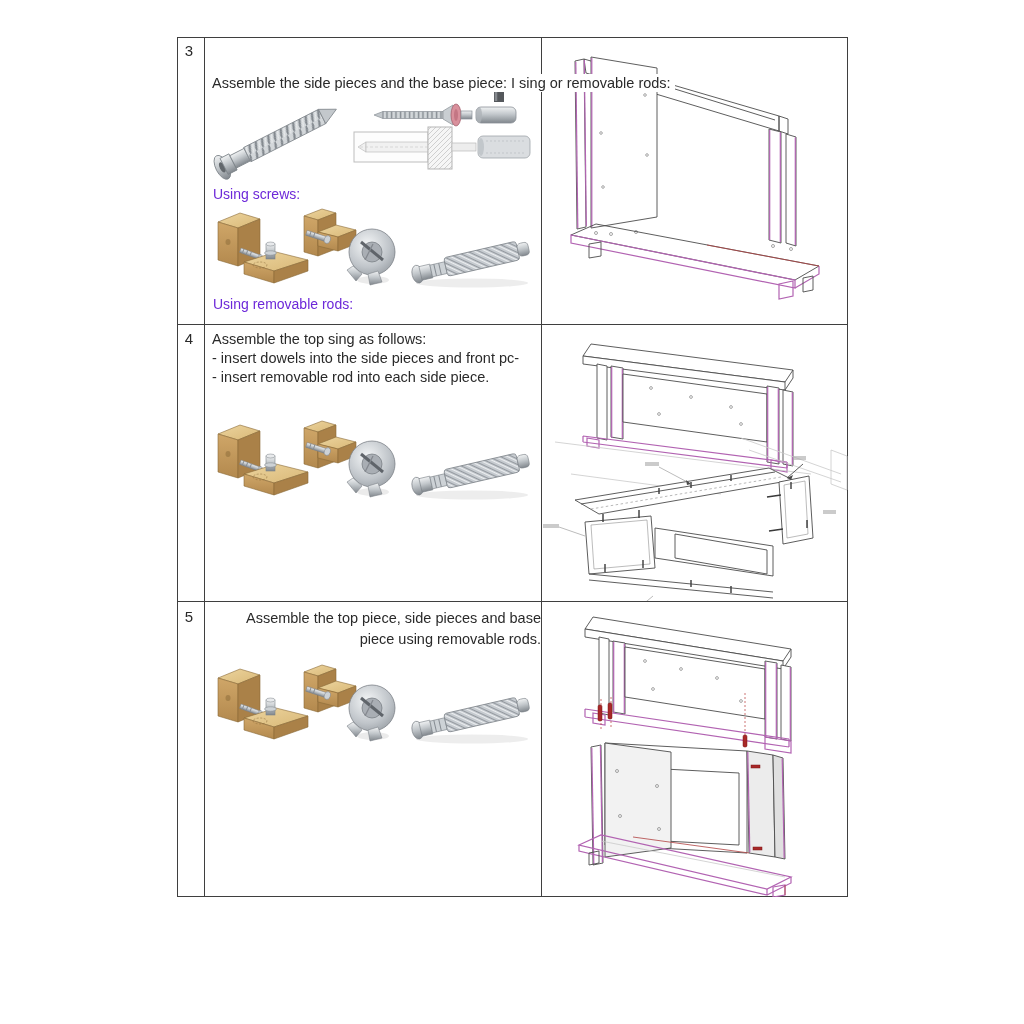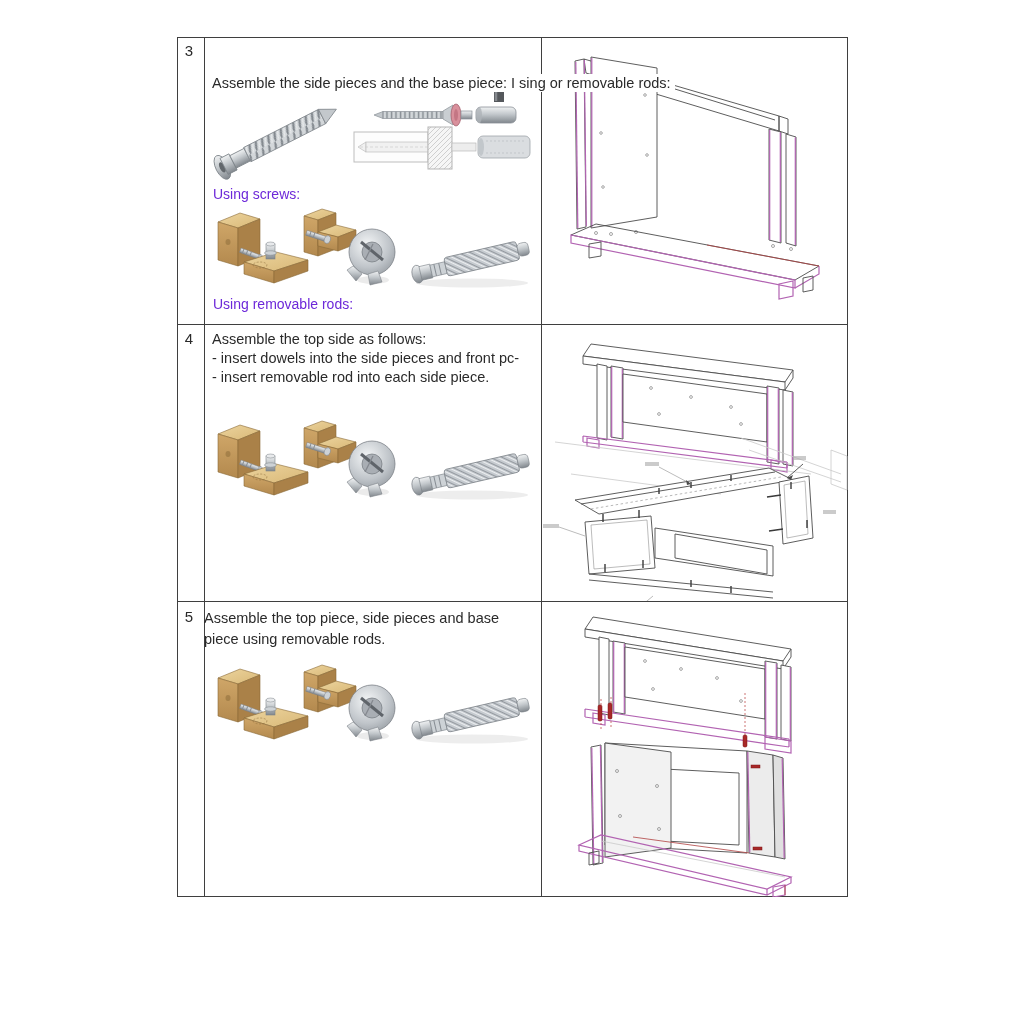--- a/index.html
+++ b/index.html
@@ -6,21 +6,21 @@
   .page{position:relative;width:1024px;height:1024px;background:#ffffff;overflow:hidden;
         font-family:"Liberation Sans",sans-serif;color:#242424;}
   .abs{position:absolute;}
   
   .tframe{left:177px;top:37px;width:671px;height:860px;border:1.5px solid #3f3f3f;box-sizing:border-box;}
   .vline{top:37px;height:860px;width:1px;background:#3f3f3f;}
   .hline{left:177px;width:671px;height:1px;background:#3f3f3f;}
   .cellnum{width:24px;text-align:center;font-size:15px;color:#2a2a2a;}
   .titletxt{font-size:14.5px;color:#2a2a2a;white-space:nowrap;background:#ffffff;padding:1px 4px 1px 0;z-index:3;margin-top:32px;}
   .bodytxt{font-size:14.5px;color:#2a2a2a;line-height:19px;white-space:nowrap;}
-  .centertxt{width:337px;text-align:left;font-size:14.5px;color:#2a2a2a;line-height:21px;}
+  .centertxt{width:337px;text-align:right;font-size:14.5px;color:#2a2a2a;line-height:21px;}
   .lbl{font-size:14px;color:#6d28d9;}
   
   svg .ln{fill:none;stroke:#4c4c4c;stroke-width:0.9;}
   svg .fw{fill:#ffffff;stroke:#4c4c4c;stroke-width:0.9;}
   svg .fg{fill:#f2f2f2;stroke:#4c4c4c;stroke-width:0.9;}
   svg .mg{fill:none;stroke:#b263b2;stroke-width:1.2;}
   svg .lt{fill:none;stroke:#c9c9c9;stroke-width:0.8;}
   svg .lt2{fill:none;stroke:#8f8f8f;stroke-width:0.6;}
   svg .dsh{fill:none;stroke:#9a9a9a;stroke-width:0.7;stroke-dasharray:2.5 2.5;}
   svg .hole{fill:none;stroke:#8f8f8f;stroke-width:0.8;}
@@ -225,21 +225,21 @@
       <path class="mg" d="M278,229 L278,237 L254,251"></path>
       <path class="rdl" d="M166,208 L278,229"></path>
       <path class="ln" d="M48,207 L60,205 L60,219 L48,221 Z"></path>
       <path class="mg" d="M238,247 L252,244 L252,259 L238,262 Z"></path>
       <path class="ln" d="M262,241 L272,239 L272,253 L262,255 Z"></path>
     </g>
   </svg>
 
   <div class="abs cellnum" style="left:177px;top:330px">4</div>
   <div class="abs bodytxt" style="left:212px;top:330px">
-    <div>Assemble the top side as follows:</div>
+    <div>Assemble the top sing as follows:</div>
     <div>- insert dowels into the side pieces and front pc-</div>
     <div>- insert removable rod into each side piece.</div>
   </div>
 
   <svg class="abs" style="left:210px;top:418px" width="330" height="88" viewBox="0 0 330 88">
       <use href="#hwset"></use>
     </svg>
 
   <svg class="abs" style="left:541px;top:324px" width="307" height="277" viewBox="0 0 307 277">
     <g>

